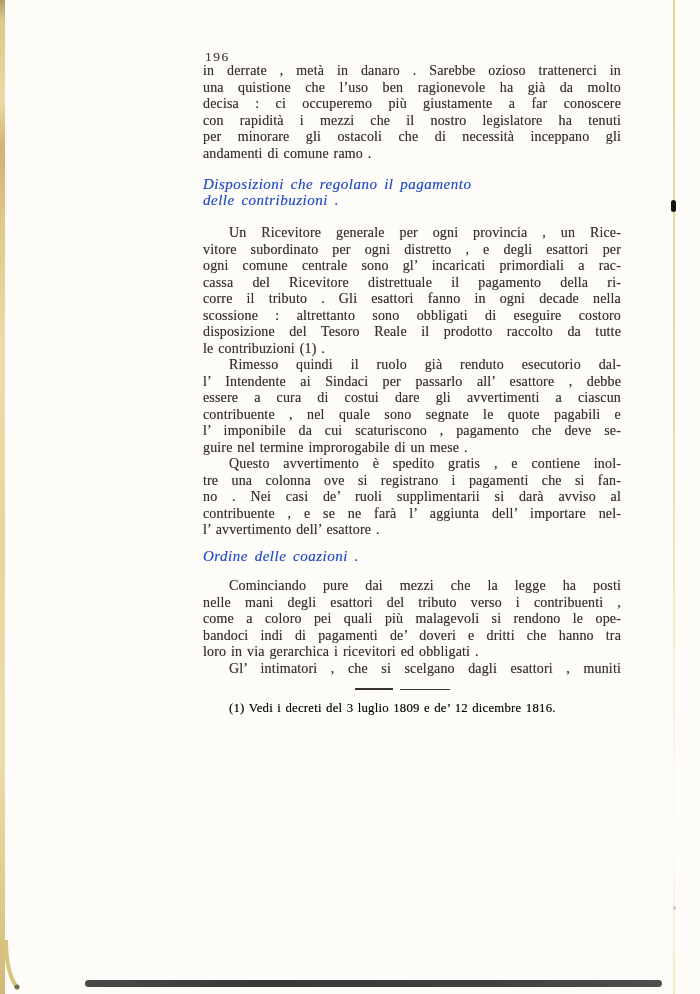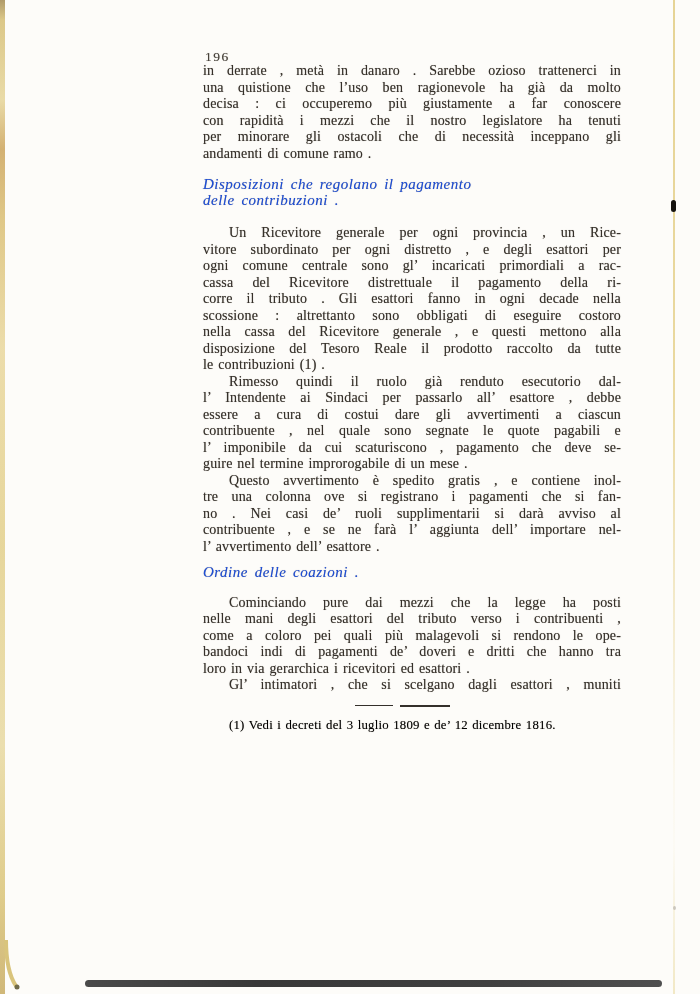--- a/index.html
+++ b/index.html
@@ -118,21 +118,20 @@
           <div class="line">Disposizioni che regolano il pagamento</div>
           <div class="line">delle contribuzioni .</div>
         </div>
         <div class="block para indent b3">
           <div class="line first">Un Ricevitore generale per ogni provincia , un Rice-</div>
           <div class="line">vitore subordinato per ogni distretto , e degli esattori per</div>
           <div class="line">ogni comune centrale sono gl’ incaricati primordiali a rac-</div>
           <div class="line">cassa del Ricevitore distrettuale il pagamento della ri-</div>
           <div class="line">corre il tributo . Gli esattori fanno in ogni decade nella</div>
           <div class="line">scossione : altrettanto sono obbligati di eseguire costoro</div>
-          <div class="line">nella cassa del Ricevitore generale , e questi mettono alla</div>
           <div class="line">disposizione del Tesoro Reale il prodotto raccolto da tutte</div>
           <div class="line lastline">le contribuzioni (1) .</div>
         </div>
         <div class="block para indent b4">
           <div class="line first">Rimesso quindi il ruolo già renduto esecutorio dal-</div>
           <div class="line">l’ Intendente ai Sindaci per passarlo all’ esattore , debbe</div>
           <div class="line">essere a cura di costui dare gli avvertimenti a ciascun</div>
           <div class="line">contribuente , nel quale sono segnate le quote pagabili e</div>
           <div class="line">l’ imponibile da cui scaturiscono , pagamento che deve se-</div>
           <div class="line lastline">guire nel termine improrogabile di un mese .</div>
@@ -145,21 +144,21 @@
           <div class="line lastline">l’ avvertimento dell’ esattore .</div>
         </div>
         <div class="block heading b6">
           <div class="line">Ordine delle coazioni .</div>
         </div>
         <div class="block para indent b7">
           <div class="line first">Cominciando pure dai mezzi che la legge ha posti</div>
           <div class="line">nelle mani degli esattori del tributo verso i contribuenti ,</div>
           <div class="line">come a coloro pei quali più malagevoli si rendono le ope-</div>
           <div class="line">bandoci indi di pagamenti de’ doveri e dritti che hanno tra</div>
-          <div class="line lastline">loro in via gerarchica i ricevitori ed esattori .</div>
+          <div class="line lastline">loro in via gerarchica i ricevitori ed obbligati .</div>
         </div>
         <div class="block para indent b8">
           <div class="line first">Gl’ intimatori , che si scelgano dagli esattori , muniti</div>
         </div>
       </div>
 
     <div class="footnote-sep">
       <i class="seg1"></i>
         <i class="seg2"></i>
     </div>

